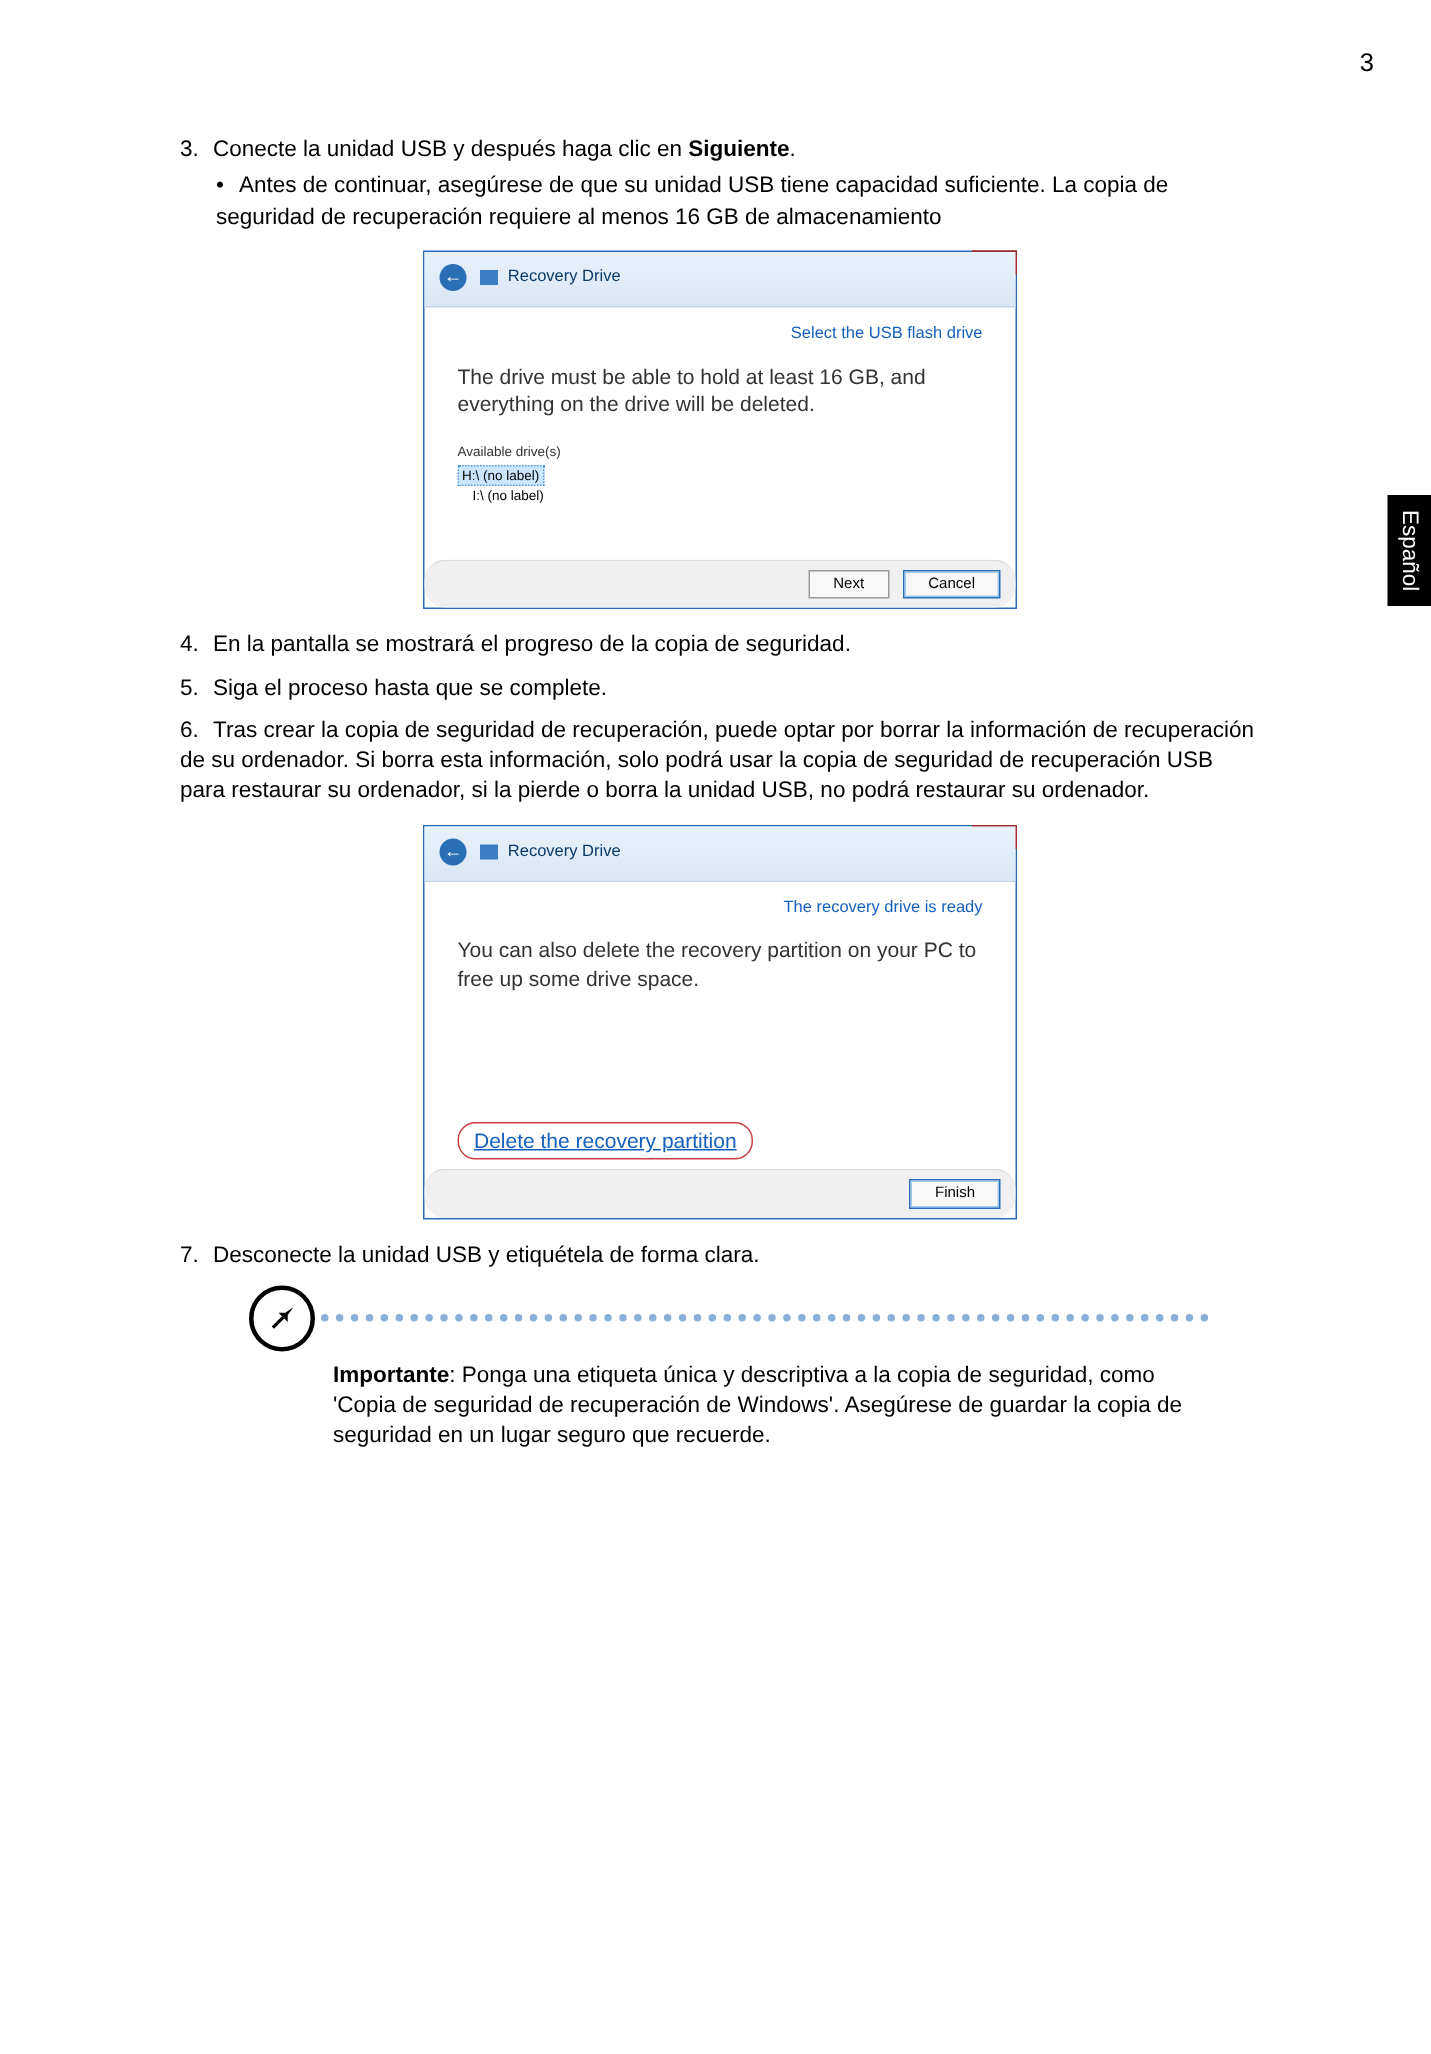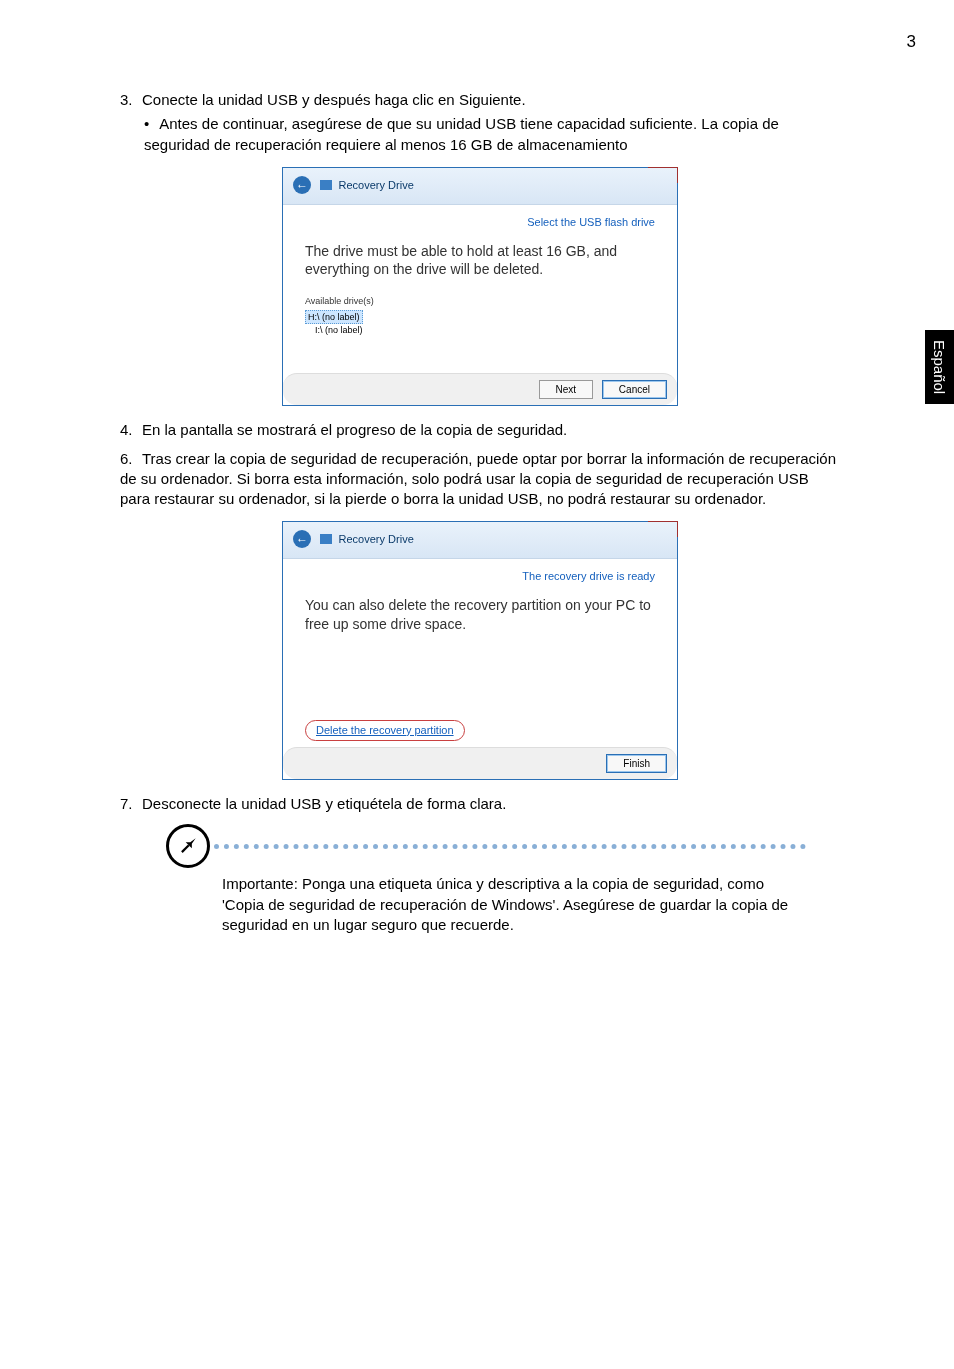--- a/index.html
+++ b/index.html
@@ -41,21 +41,21 @@
     line-height: 1.35;
   }
   .num { display: inline-block; width: 22px; }
   .li-body { display: inline; }
   .sub-bullet {
     margin-left: 24px;
     margin-top: 4px;
     line-height: 1.35;
   }
   .sub-bullet::before { content: "•"; margin-right: 10px; }
-  .bold { font-weight: normal; }
+  .bold { font-weight: bold; }
 
   .dialog-wrap {
     margin: 12px auto 14px auto;
   }
   .dialog {
     width: 396px;
     margin: 0 auto;
     border: 1px solid #2a6fb5;
     background: #fff;
     font-size: 10px;
@@ -156,21 +156,21 @@
   .dialog .linkbubble {
     display:inline-block;
     border:1px solid #c94040;
     border-radius:12px;
     padding:2px 10px;
     margin-top:70px;
   }
   .dialog .linkbubble a {
     color:#1560bd;
     text-decoration:underline;
-    font-size:11px;
+    font-size:14px;
   }
 
   .note-block {
     margin-top: 10px;
     margin-left: 46px;
     width: 640px;
   }
   .note-row {
     display:flex;
     align-items:center;
@@ -233,20 +233,23 @@
             <span class="btn focus">Cancel</span>
           </div>
         </div>
       </div>
     </li>
 
     <li>
       <span class="num">4.</span><span class="li-body">En la pantalla se mostrará el progreso de la copia de seguridad.</span>
     </li>
 
+    <li>
+      <span class="num">5.</span><span class="li-body">Siga el proceso hasta que se complete.</span>
+    </li>
 
     <li>
       <span class="num">6.</span><span class="li-body">Tras crear la copia de seguridad de recuperación, puede optar por borrar la información de recuperación de su ordenador. Si borra esta información, solo podrá usar la copia de seguridad de recuperación USB para restaurar su ordenador, si la pierde o borra la unidad USB, no podrá restaurar su ordenador.</span>
 
       
       <div class="dialog-wrap">
         <div class="dialog">
           <div class="closebtn">×</div>
           <div class="titlebar">
             <span class="backbtn">←</span>

